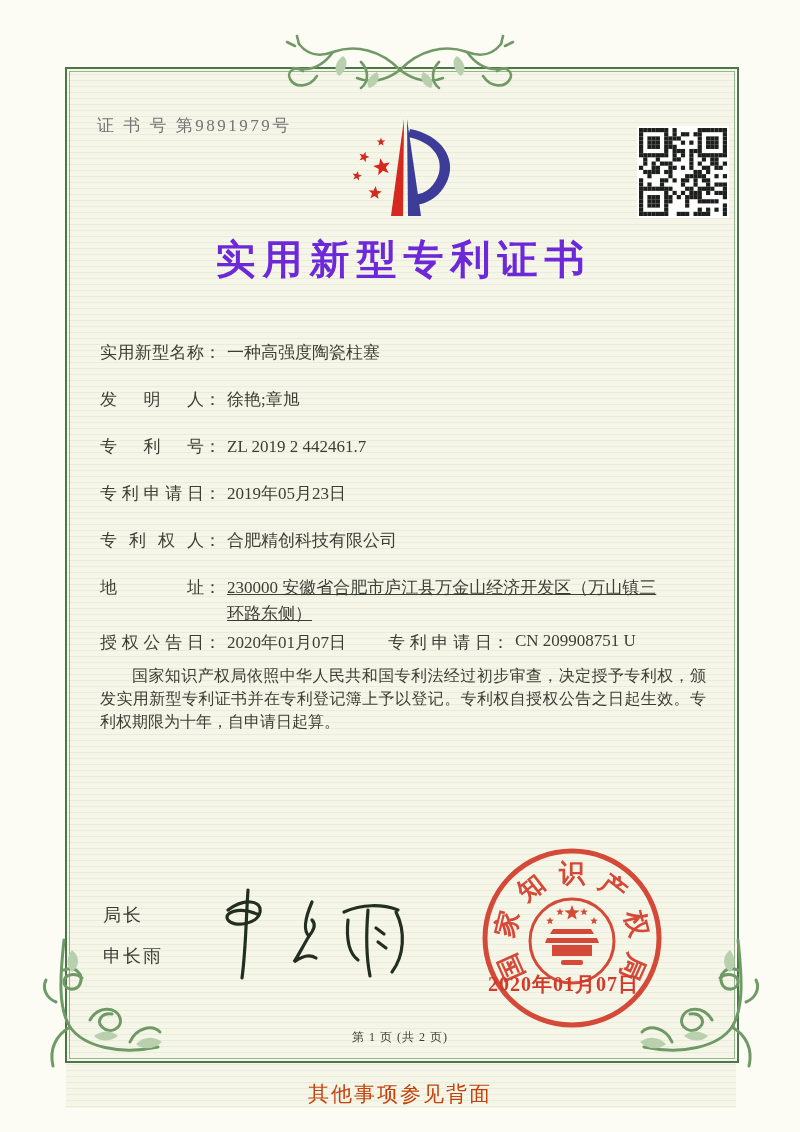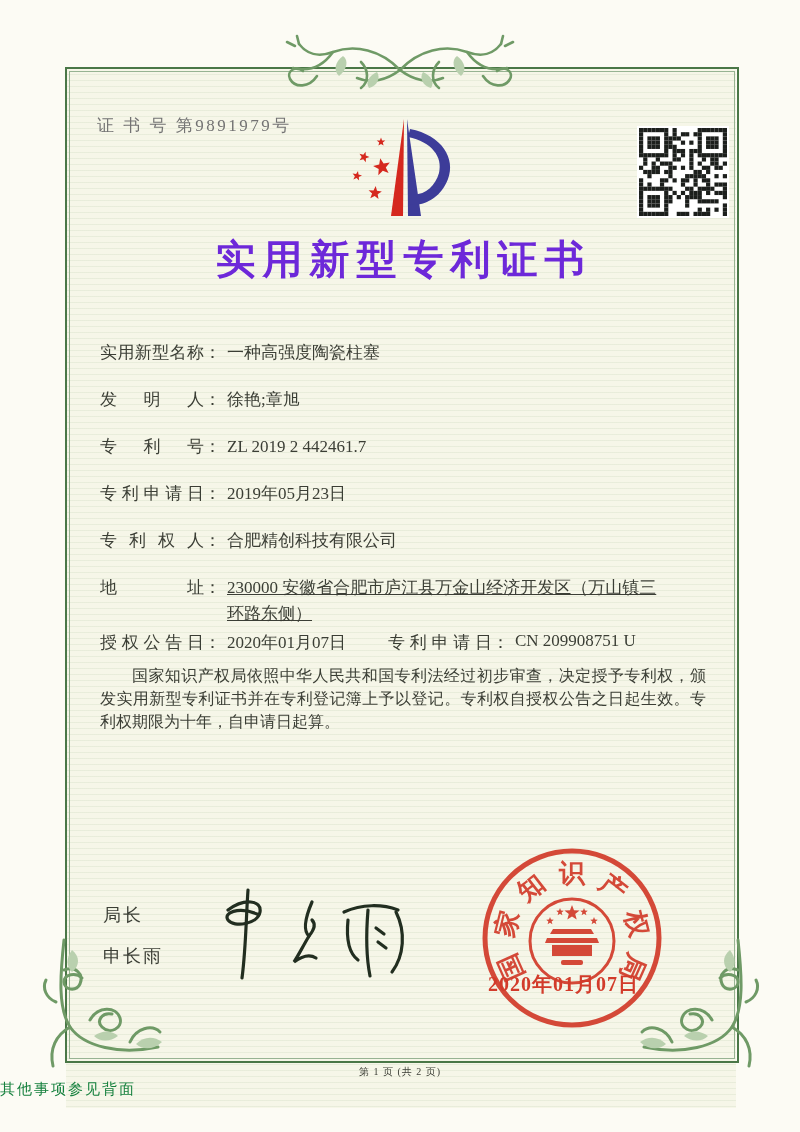--- a/index.html
+++ b/index.html
@@ -47,22 +47,22 @@
   .seal{position:absolute;left:477px;top:843px;width:190px;height:190px;opacity:.92;}
   .seal text{
     font-size:26px;font-weight:bold;fill:var(--seal-red);
     text-anchor:middle;dominant-baseline:middle;
     font-family:"Liberation Serif","DejaVu Serif",serif;
   }
   .seal-date{
     position:absolute;left:488px;top:971px;width:180px;font-size:20px;font-weight:bold;
     color:var(--seal-red);letter-spacing:1px;
   }
-  .page-num{position:absolute;left:0;top:1029px;width:100%;text-align:center;font-size:10px;letter-spacing:1px;margin-top:36px;}
-  .back-note{position:absolute;left:0;top:1080px;width:100%;text-align:left;font-size:15px;letter-spacing:2px;color:#15803d;}
+  .page-num{position:absolute;left:0;top:1029px;width:100%;text-align:center;font-size:12px;letter-spacing:1px;}
+  .back-note{position:absolute;left:0;top:1080px;width:100%;text-align:center;font-size:21px;letter-spacing:2px;color:#c2410c;}
 </style>
 </head>
 <body>
 
 <div class="texture"></div>
 <div class="frame"></div>
 
 <svg class="orn orn-top" viewBox="0 0 270 68">
   <g fill="none" stroke="var(--g-mid)" stroke-width="2.6" stroke-linecap="round">
     <path d="M135,38 C116,18 90,12 68,20 C52,26 42,22 34,12"></path>

